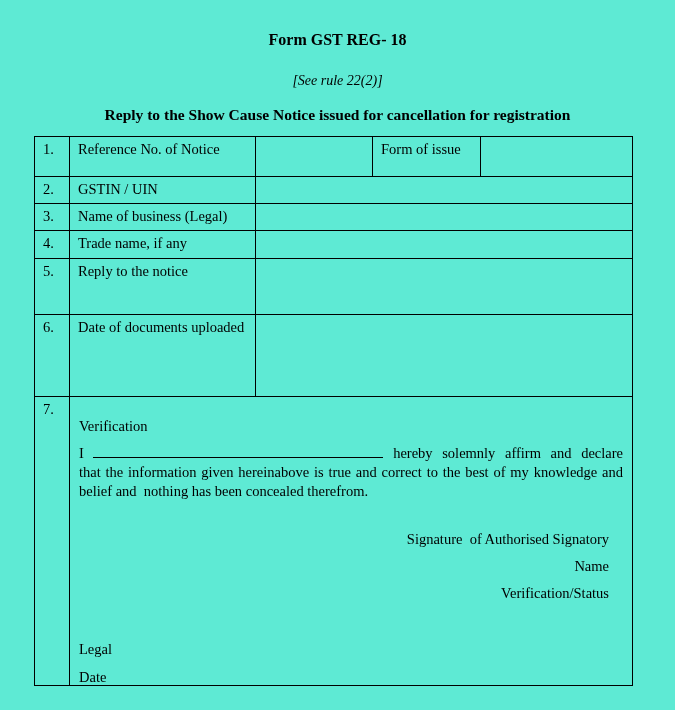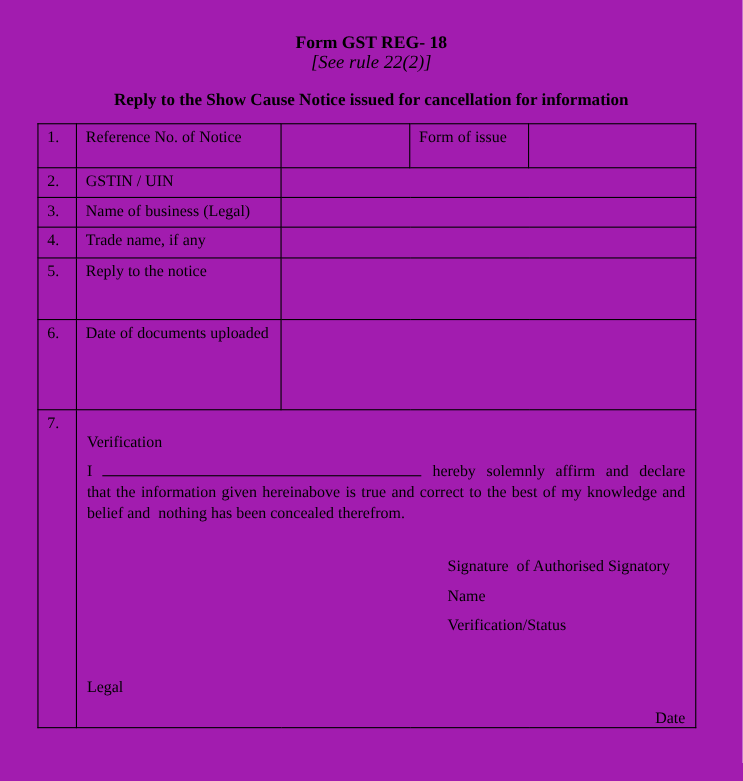--- a/index.html
+++ b/index.html
@@ -4,25 +4,25 @@
 <style>
   * { margin: 0; padding: 0; box-sizing: border-box; }
   html, body { background: #ffffff; }
   body {
     width: 675px;
     height: 710px;
     font-family: "Liberation Serif", "DejaVu Serif", serif;
     color: #000000;
     position: relative;
   }
-  .page { width: 675px; height: 710px; background: #a21caf; padding-top: 30px; }
+  .page { width: 675px; height: 710px; background: #5eead4; padding-top: 30px; }
 
   .header { text-align: center; }
   .form-title { font-size: 16px; font-weight: bold; line-height: 19px; }
-  .rule-ref  { font-size: 17px; font-style: italic; line-height: 16px; }
+  .rule-ref  { font-size: 14px; font-style: italic; line-height: 16px; margin-top: 24px; }
   .heading   { font-size: 15.5px; font-weight: bold; line-height: 19px; margin-top: 16px; }
 
   table.form {
     border-collapse: collapse;
     table-layout: fixed;
     width: 598px;
     margin: 12px 0 0 34px;
   }
   td {
     border: 1px solid #000000;
@@ -45,36 +45,36 @@
   .v-line.just { text-align: justify; text-align-last: justify; }
   .blank {
     display: inline-block;
     width: 290px;
     height: 13px;
     border-bottom: 1px solid #000000;
   }
   .sig-block {
     width: max-content;
     margin: 31px 14px 0 auto;
-    text-align: left;
+    text-align: right;
   }
   .sig-line { line-height: 15px; }
   .sig-line + .sig-line { margin-top: 12px; }
   .place-label { margin-top: 41px; line-height: 15px; }
-  .date-label  { margin-top: 13px; line-height: 15px; text-align: right; }
+  .date-label  { margin-top: 13px; line-height: 15px; }
 </style>
 </head>
 <body>
 
 <div class="page">
 
   <div class="header">
     <div class="form-title">Form GST REG- 18</div>
     <div class="rule-ref">[See rule 22(2)]</div>
-    <div class="heading">Reply to the Show Cause Notice issued for cancellation for information</div>
+    <div class="heading">Reply to the Show Cause Notice issued for cancellation for registration</div>
   </div>
 
   <table class="form">
     <colgroup>
       <col style="width:35px">
       <col style="width:186px">
       <col style="width:117px">
       <col style="width:108px">
       <col style="width:152px">
     </colgroup>

